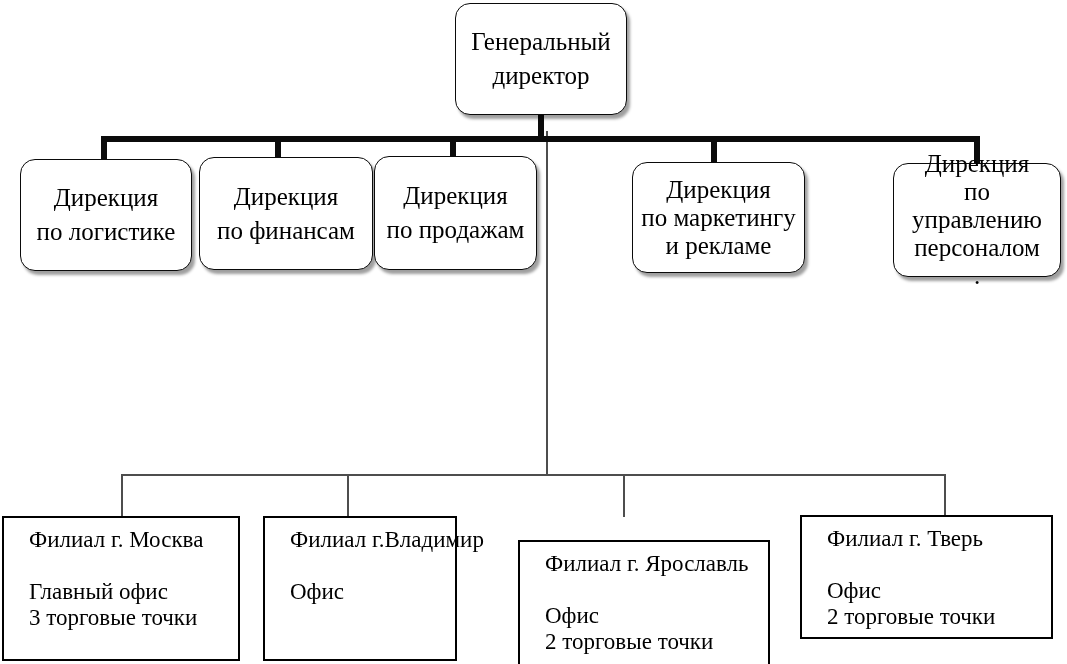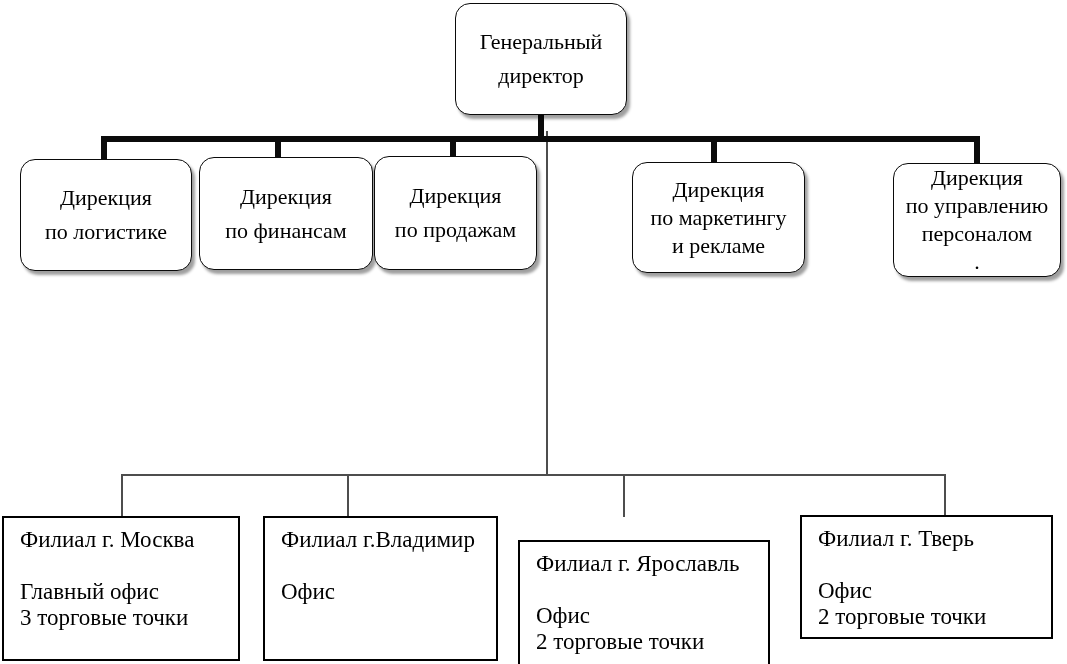--- a/index.html
+++ b/index.html
@@ -26,29 +26,29 @@
     border-radius: 15px;
     box-shadow: 3px 4px 3px rgba(0,0,0,0.38);
     display: flex;
     align-items: center;
     justify-content: center;
     text-align: center;
     z-index: 2;
   }
   .round .txt {
     white-space: pre-line;
-    font-size: 22px;
+    font-size: 25px;
     padding: 0 2px;
   }
   .lh-loose .txt { line-height: 34px; }
   .lh-tight .txt { line-height: 28px; }
 
   .branch {
     border: 2.5px solid #000000;
-    padding: 9px 16px;
+    padding: 9px 25px;
     font-size: 23px;
     z-index: 2;
   }
   .branch .line { line-height: 26px; white-space: nowrap; }
   .branch .gap  { height: 26px; }
 </style>
 </head>
 <body>
 
 <div class="stage">
@@ -96,21 +96,21 @@
 персоналом
 .</div>
   </div>
 
   <div class="node branch" style="left:2px; top:516px; width:238px; height:145px;">
     <div class="line">Филиал г. Москва</div>
     <div class="gap"></div>
     <div class="line">Главный офис</div>
     <div class="line">3 торговые точки</div>
   </div>
-  <div class="node branch" style="left:263px; top:516px; width:235px; height:145px;">
+  <div class="node branch" style="left:263px; top:516px; width:194px; height:145px;">
     <div class="line">Филиал г.Владимир</div>
     <div class="gap"></div>
     <div class="line">Офис</div>
   </div>
   <div class="node branch" style="left:518px; top:540px; width:252px; height:145px;">
     <div class="line">Филиал г. Ярославль</div>
     <div class="gap"></div>
     <div class="line">Офис</div>
     <div class="line">2 торговые точки</div>
   </div>

